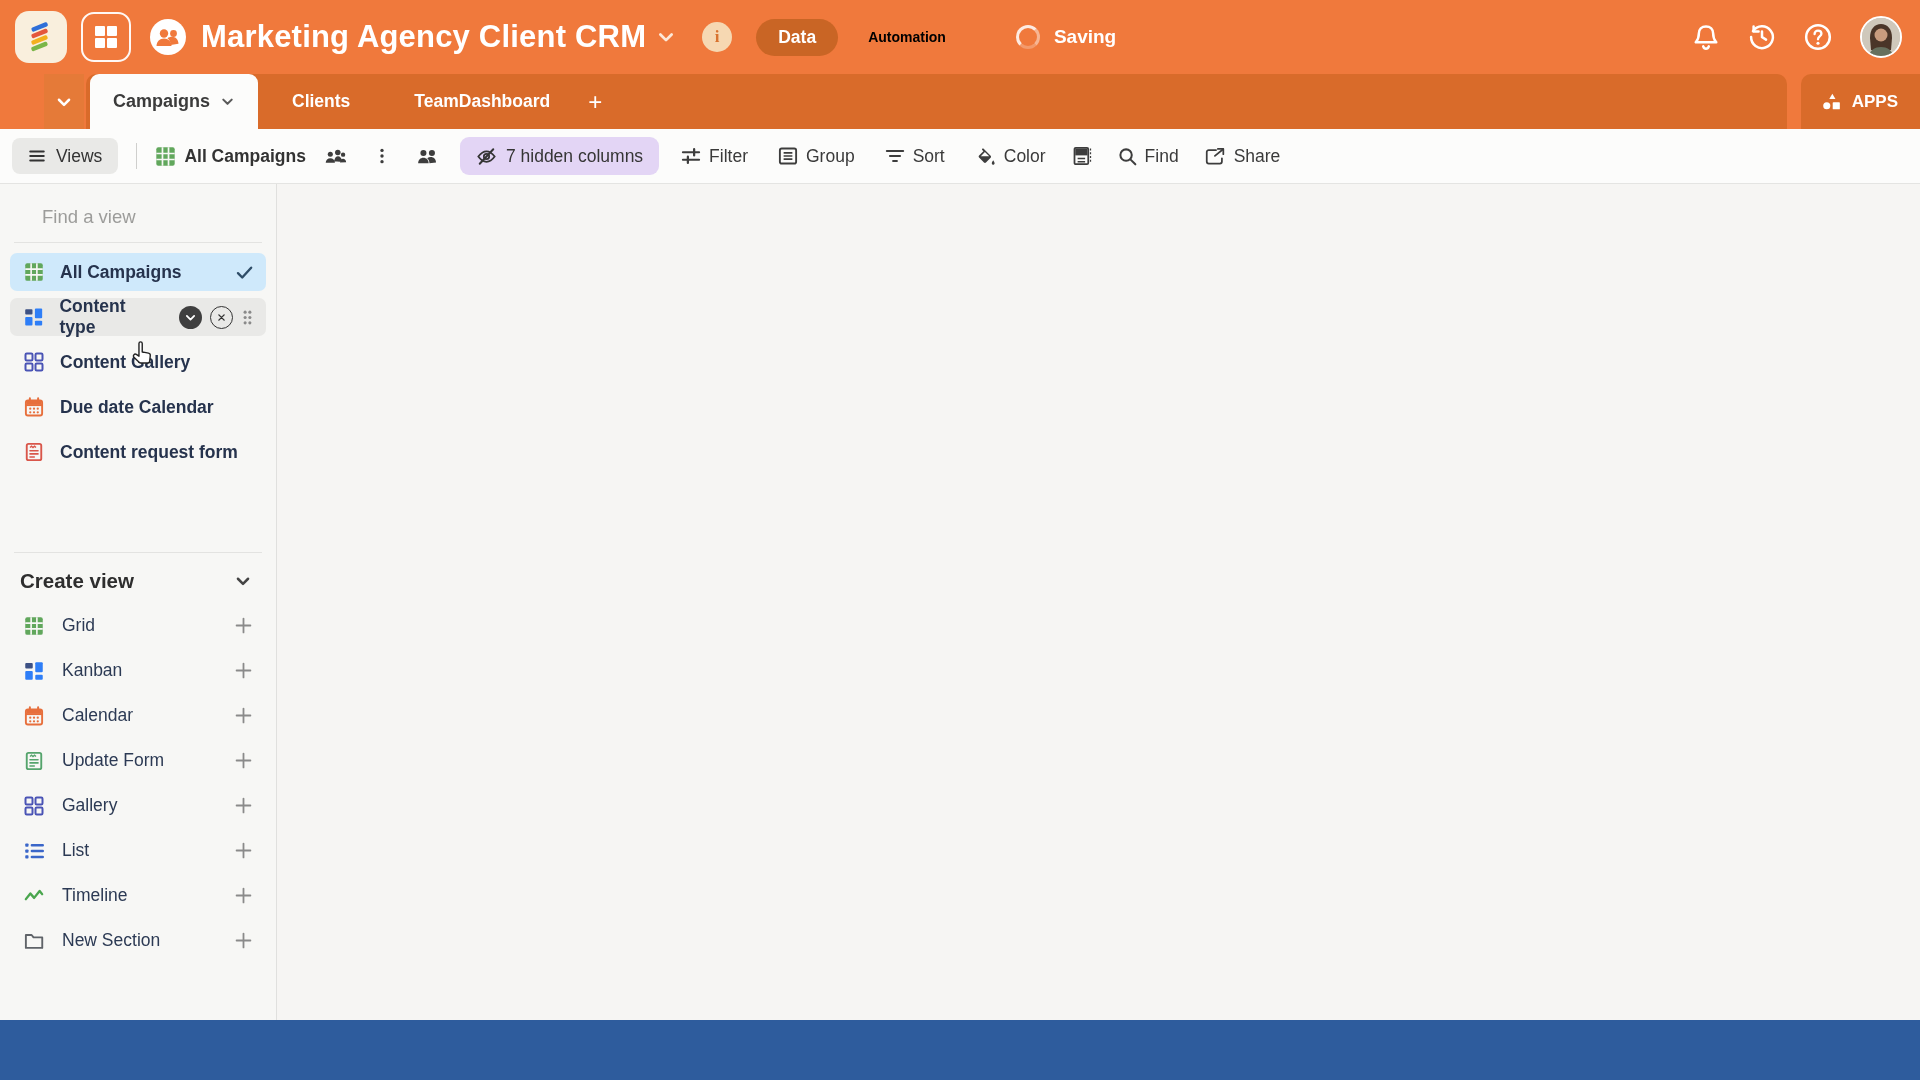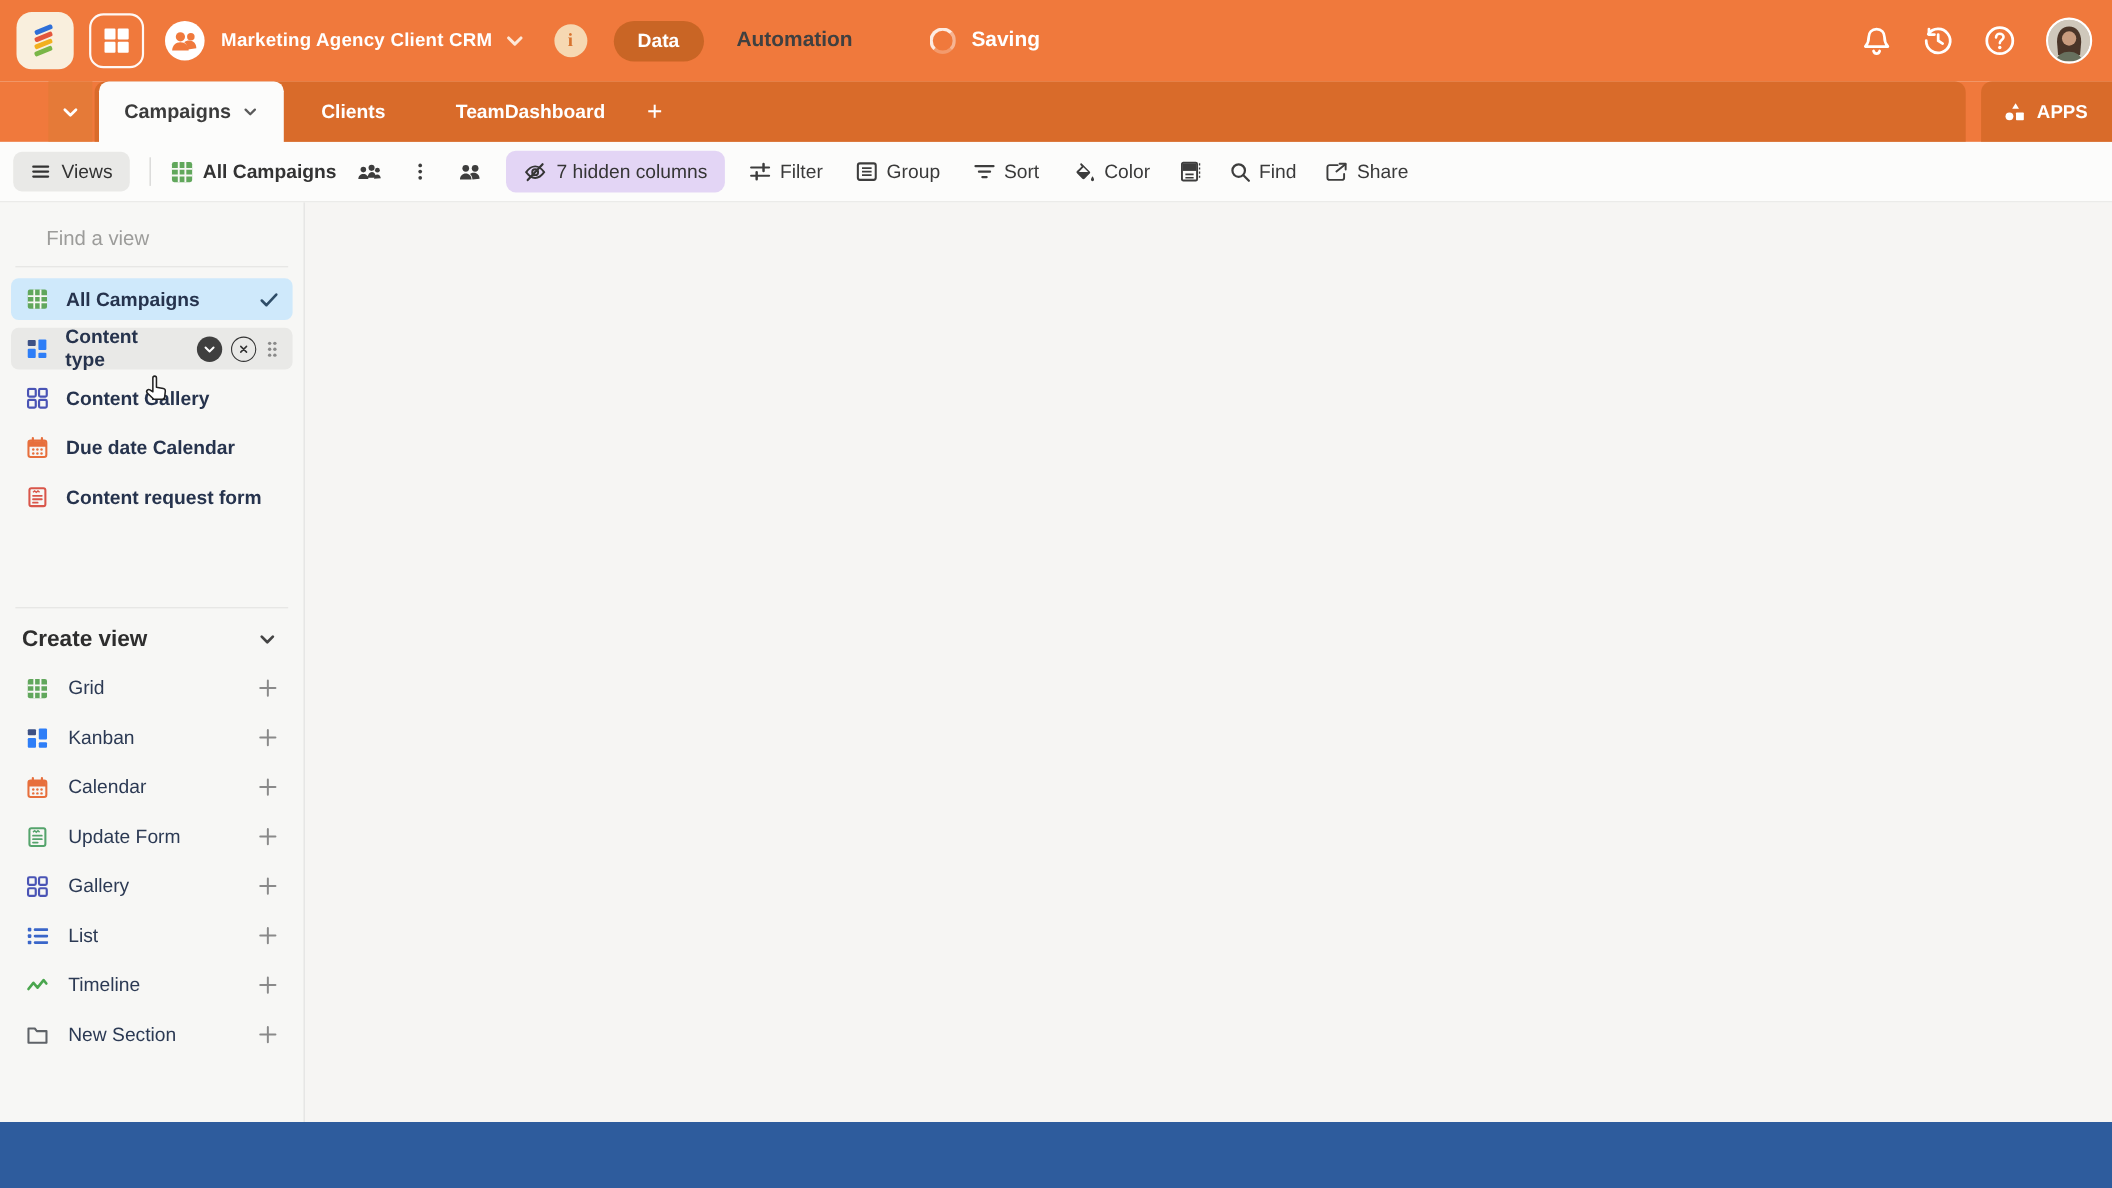--- a/index.html
+++ b/index.html
@@ -6,25 +6,25 @@
   html,body { width:1920px; height:1080px; overflow:hidden; }
   body { font-family:"Liberation Sans", sans-serif; background:#f6f5f3; }
 
   .app { width:1920px; height:1080px; display:flex; flex-direction:column; }
 
   
   .topbar { height:74px; background:#f0793c; display:flex; align-items:center; padding:0 18px 0 15px; flex-shrink:0; }
   .logo-tile { width:52px; height:52px; background:#f9efdd; border-radius:14px; display:flex; align-items:center; justify-content:center; cursor:pointer; }
   .appgrid-tile { width:50px; height:50px; border:2.5px solid rgba(255,255,255,.95); border-radius:13px; margin-left:14px; display:flex; align-items:center; justify-content:center; }
   .user-circ { margin-left:18px; }
-  .base-title { color:#fff; font-size:17px; font-weight:bold; margin-left:14px; letter-spacing:.2px; }
+  .base-title { color:#fff; font-size:31px; font-weight:bold; margin-left:14px; letter-spacing:.2px; }
   .title-chev { margin-left:10px; color:#fde8d8; }
   .info-circ { width:30px; height:30px; border-radius:50%; background:#f6d8b2; color:#d8732f; font-weight:bold; font-size:17px; display:flex; align-items:center; justify-content:center; margin-left:26px; font-family:"Liberation Serif", serif; }
   .nav-pill { margin-left:24px; padding:8px 22px; border-radius:20px; background:#c96525; color:#fff; font-size:17.5px; font-weight:600; }
-  .nav-plain { margin-left:30px; color:#404040; font-size:19px; font-weight:600; }
+  .nav-plain { margin-left:30px; color:#000000; font-size:14px; font-weight:600; }
   .spinner { width:24px; height:24px; border-radius:50%; border:3.5px solid rgba(255,255,255,.85); border-bottom-color:rgba(255,255,255,.25); border-right-color:rgba(255,255,255,.45); margin-left:70px; }
   .saving-txt { color:#fff; font-size:19px; font-weight:600; margin-left:14px; }
   .top-right { margin-left:auto; display:flex; align-items:center; gap:28px; }
   .top-ic { color:#fff; display:flex; }
   .avatar-ring { width:42px; height:42px; border-radius:50%; border:2.5px solid #fff; overflow:hidden; background:#cfc3b4; }
 
   
   .tabbar { height:55px; background:#f0793c; display:flex; align-items:flex-end; flex-shrink:0;padding-left:44px; }
   .collapse-cell { width:40px; height:55px; background:#e57a38; display:flex; align-items:center; justify-content:center; color:#fff; }
   .tabs-main { height:55px; background:#d96b2a; border-radius:10px 10px 0 0; margin-left:2px; display:flex; align-items:center; flex:1; margin-right:14px; }

